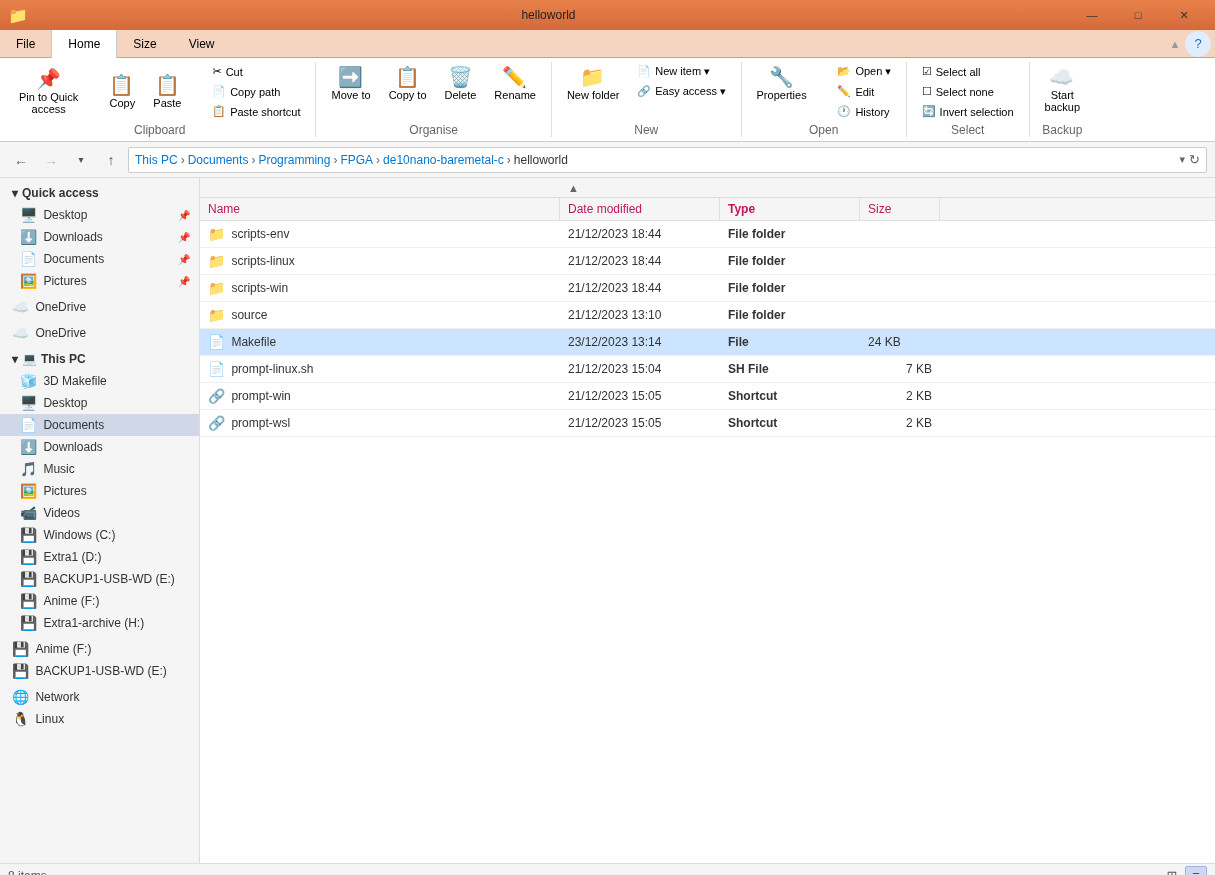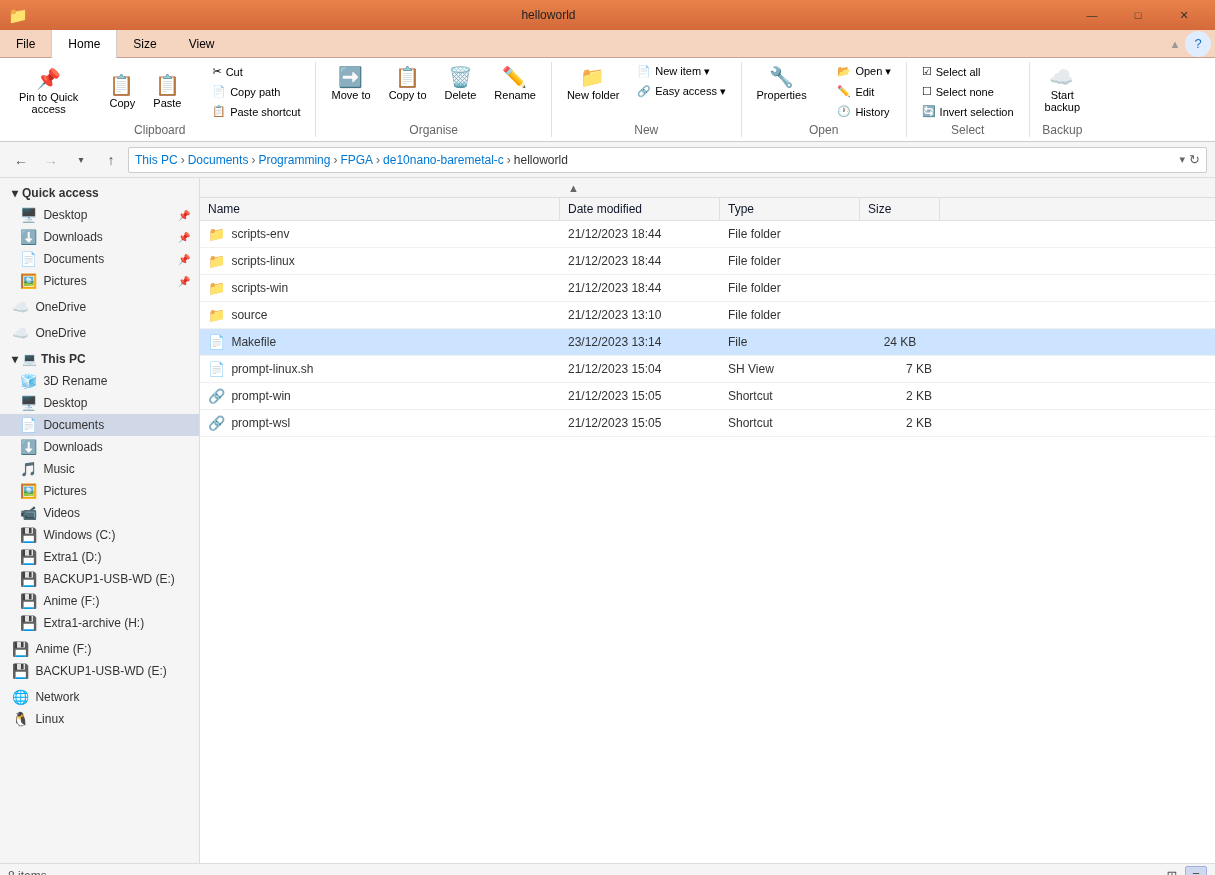--- a/index.html
+++ b/index.html
@@ -172,31 +172,31 @@
       display: flex;
       align-items: center;
       border-bottom: 1px solid #e0e0e0;
       background: #f5f5f5;
       position: sticky;
       top: 0;
     }
     .file-col-header {
       padding: 4px 8px;
       font-size: 12px;
-      color: #0f172a;
+      color: #be185d;
       cursor: pointer;
       display: flex;
       align-items: center;
       gap: 4px;
       border-right: 1px solid #e0e0e0;
       user-select: none;
     }
     .col-name { width: 360px; }
     .col-date { width: 160px; }
-    .col-type { width: 140px; }
+    .col-type { width: 140px; font-weight: bold; }
     .col-size { width: 80px; text-align: right; }
 
     .file-row {
       display: flex;
       align-items: center;
       border-bottom: 1px solid #f0f0f0;
       cursor: pointer;
     }
     .file-row.selected { background: #cce4ff; }
     .file-cell {
@@ -461,21 +461,21 @@
       </div>
     </div>
 
     <div class="sidebar-section">
       <div class="sidebar-header">
         <span>▾</span>
         <span style="display:flex;align-items:center;gap:4px;"><span>💻</span> This PC</span>
       </div>
       <div class="sidebar-item">
         <span class="sidebar-icon">🧊</span>
-        <span>3D Rename</span>
+        <span>3D Makefile</span>
       </div>
       <div class="sidebar-item">
         <span class="sidebar-icon">🖥️</span>
         <span>Desktop</span>
       </div>
       <div class="sidebar-item active">
         <span class="sidebar-icon">📄</span>
         <span>Documents</span>
       </div>
       <div class="sidebar-item">
@@ -597,30 +597,30 @@
       <div class="file-cell col-size"></div>
     </div>
 
     <div class="file-row selected">
       <div class="file-cell file-name-cell col-name">
         <span class="file-icon">📄</span>
         <span>Makefile</span>
       </div>
       <div class="file-cell col-date">23/12/2023 13:14</div>
       <div class="file-cell col-type">File</div>
-      <div class="file-cell col-size" style="text-align:center;">24 KB</div>
+      <div class="file-cell col-size" style="text-align:left;">24 KB</div>
     </div>
 
     <div class="file-row">
       <div class="file-cell file-name-cell col-name">
         <span class="file-icon">📄</span>
         <span>prompt-linux.sh</span>
       </div>
       <div class="file-cell col-date">21/12/2023 15:04</div>
-      <div class="file-cell col-type">SH View</div>
+      <div class="file-cell col-type">SH File</div>
       <div class="file-cell col-size" style="text-align:right;">7 KB</div>
     </div>
 
     <div class="file-row">
       <div class="file-cell file-name-cell col-name">
         <span class="file-icon">🔗</span>
         <span>prompt-win</span>
       </div>
       <div class="file-cell col-date">21/12/2023 15:05</div>
       <div class="file-cell col-type">Shortcut</div>

